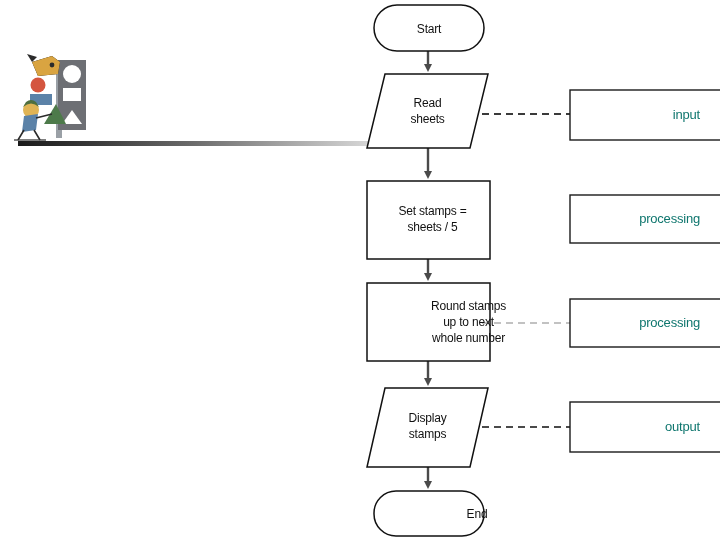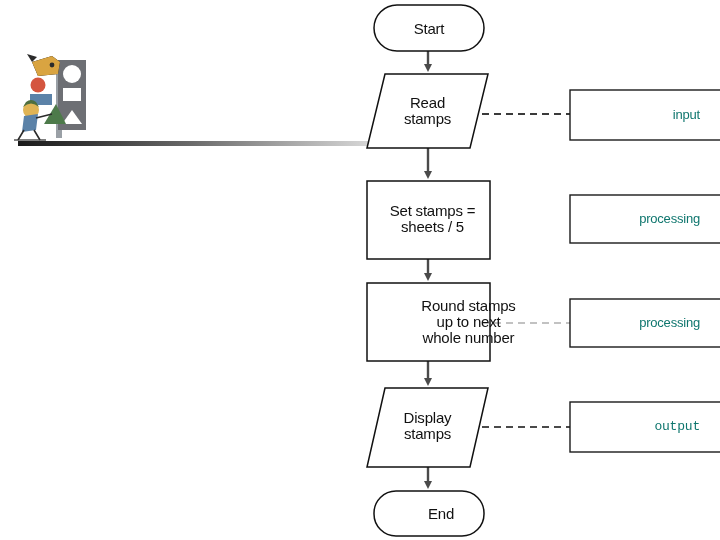--- a/index.html
+++ b/index.html
@@ -58,21 +58,21 @@
     left: 0;
     top: 0;
     width: 720px;
     height: 540px;
   }
   .node-label {
     position: absolute;
     text-align: center;
     color: #111111;
     font-family: "Liberation Sans", sans-serif;
-    font-size: 15px;
+    font-size: 12px;
     line-height: 16px;
     white-space: pre-line;
     letter-spacing: -0.2px;
   }
   .ann-label {
     position: absolute;
     text-align: right;
     color: #0f766e;
     font-family: "Liberation Sans", sans-serif;
     font-size: 13px;
@@ -162,26 +162,26 @@
       <rect x="570" y="90" width="168" height="50" stroke="#1a1a1a" stroke-width="1.4"></rect>
       <rect x="570" y="195" width="168" height="48" stroke="#1a1a1a" stroke-width="1.4"></rect>
       <rect x="570" y="299" width="168" height="48" stroke="#1a1a1a" stroke-width="1.4"></rect>
       <rect x="570" y="402" width="168" height="50" stroke="#1a1a1a" stroke-width="1.4"></rect>
     </g>
   </svg>
 </div>
 
 <div class="node-label" style="left:374px; top:21px;  width:110px;">Start</div>
 <div class="node-label" style="left:367px; top:95px;  width:121px;">Read
-stamps</div>
+sheets</div>
 <div class="node-label" style="left:367px; top:203px; width:131px;">Set stamps =
 sheets / 5</div>
 <div class="node-label" style="left:367px; top:298px; width:123px;margin-left:40px;">Round stamps
 up to next
 whole number</div>
 <div class="node-label" style="left:367px; top:410px; width:121px;">Display
 stamps</div>
-<div class="node-label" style="left:374px; top:506px; width:134px;">End</div>
+<div class="node-label" style="left:374px; top:506px; width:134px;padding-left:36px;">End</div>
 
 <div class="ann-label" style="left:570px; top:107px; width:130px;">input</div>
 <div class="ann-label" style="left:570px; top:211px; width:130px;">processing</div>
 <div class="ann-label" style="left:570px; top:315px; width:130px;">processing</div>
-<div class="ann-label" style="left:570px; top:419px; width:130px;font-family:Liberation Mono, monospace;">output</div>
+<div class="ann-label" style="left:570px; top:419px; width:130px;">output</div>
 
 </body></html>

